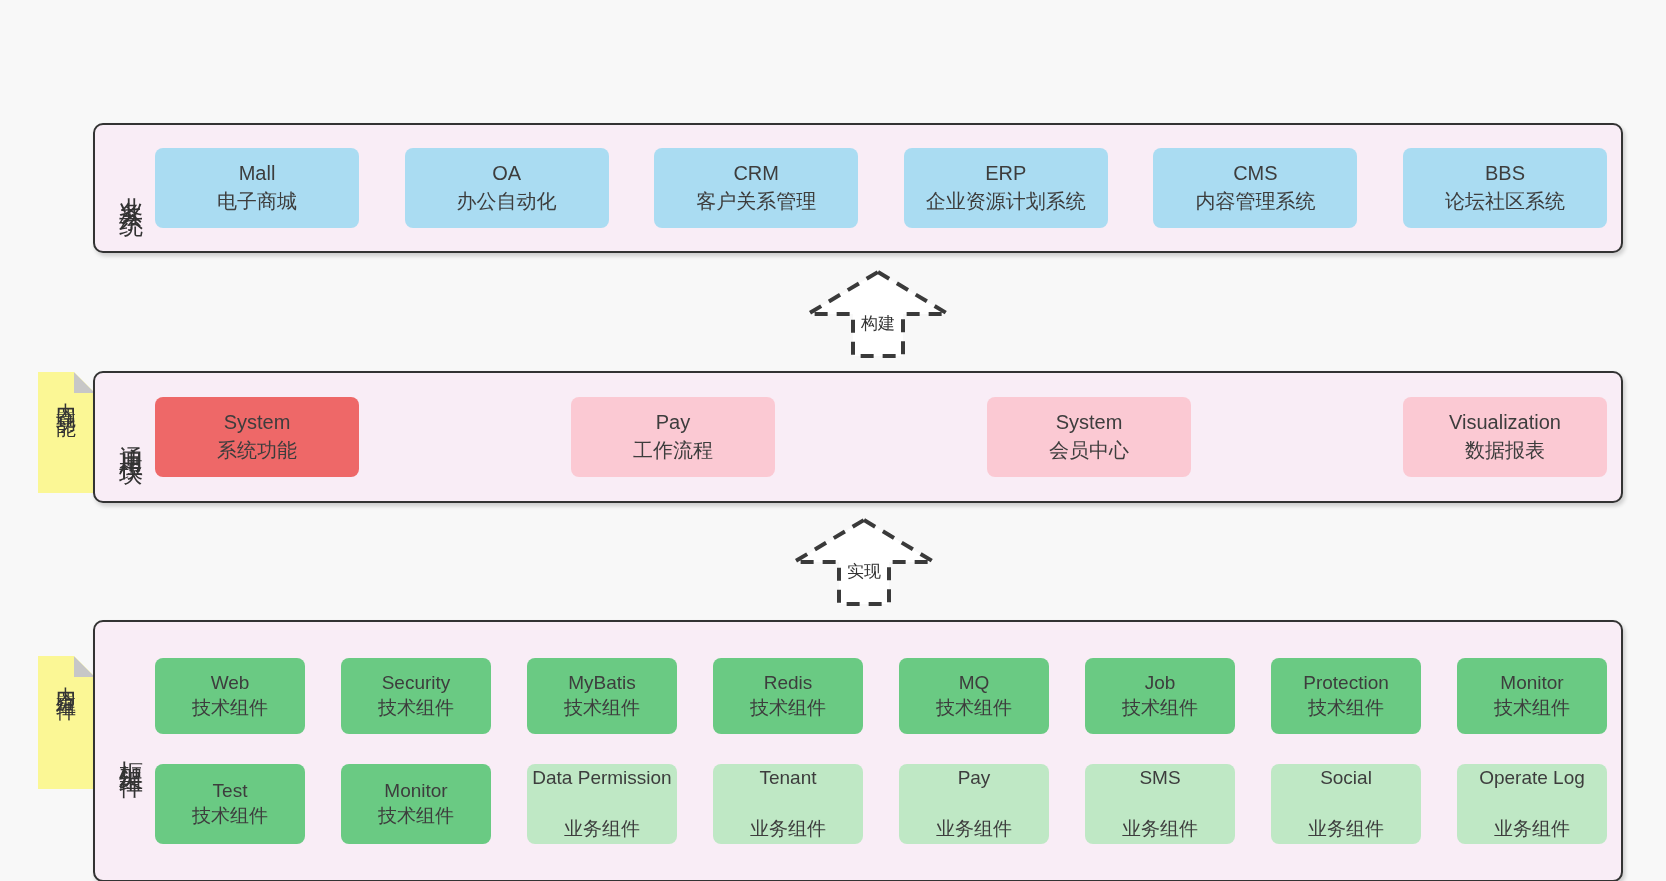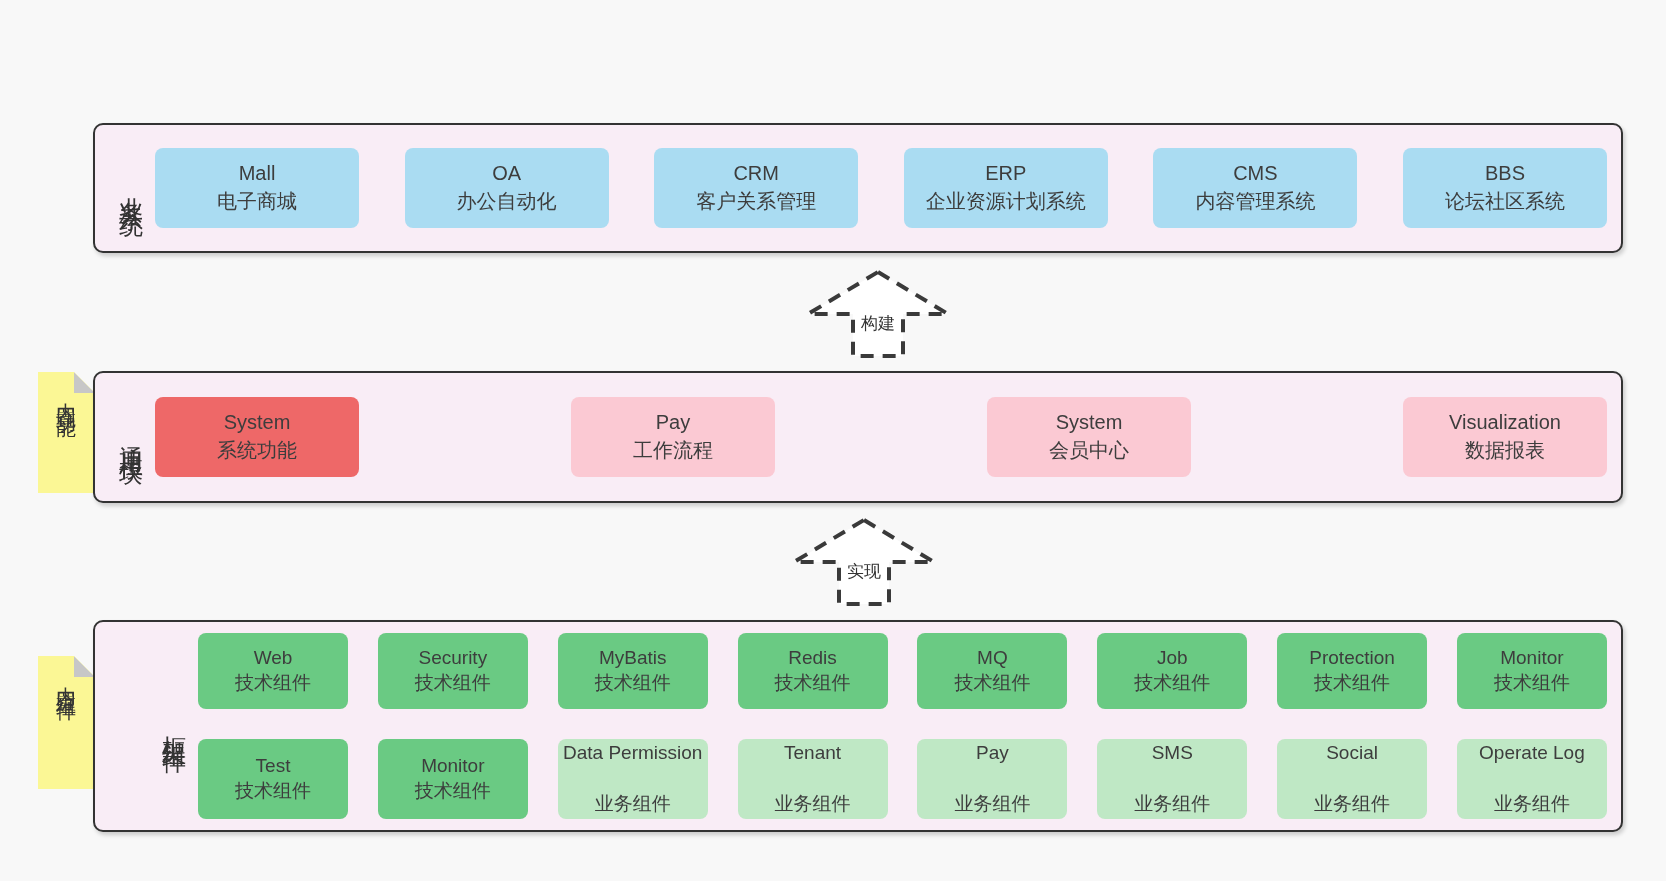--- a/index.html
+++ b/index.html
@@ -16,21 +16,21 @@
         clip-path:polygon(0 0, 100% 100%, 0 100%);}
   .note-text{writing-mode:vertical-rl;text-orientation:upright;font-size:20px;
         letter-spacing:5px;margin-top:15px;color:#333;line-height:1;}
 
   
   .band{position:absolute;left:93px;width:1530px;background:#f9edf6;border:2px solid #333;
         border-radius:10px;box-shadow:2px 3px 4px rgba(0,0,0,.18);box-sizing:border-box;
         display:flex;align-items:stretch;}
   .band-a{top:123px;height:130px;}
   .band-b{top:371px;height:132px;}
-  .band-c{top:620px;height:212px;padding-left:43px;}
+  .band-c{top:620px;height:262px;}
   .band-label{writing-mode:vertical-rl;text-orientation:upright;font-size:24px;
         letter-spacing:5px;color:#333;align-self:center;margin-left:14px;line-height:1;
         width:34px;text-align:center;flex:0 0 34px;}
   .band-rows{flex:1;display:flex;flex-direction:column;justify-content:center;
         row-gap:30px;padding:0 14px 0 12px;}
   .band-row{display:flex;justify-content:space-between;align-items:center;}
 
   
   .box{border-radius:8px;display:flex;flex-direction:column;align-items:center;
        justify-content:center;text-align:center;line-height:1.38;box-sizing:border-box;}

